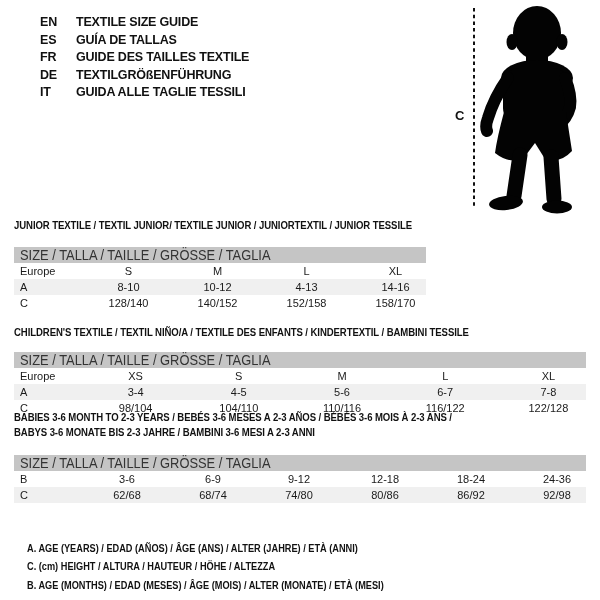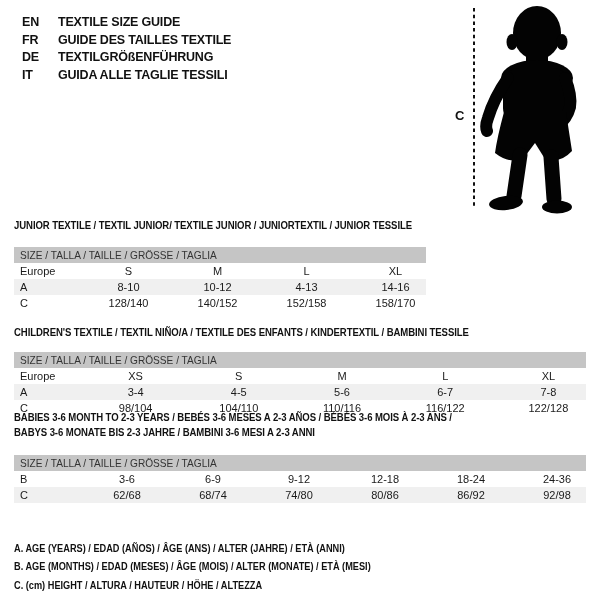--- a/index.html
+++ b/index.html
@@ -4,61 +4,65 @@
 <style>
   html,body{margin:0;padding:0;background:#fff;}
   #page{
     position:relative;width:600px;height:600px;background:#ffffff;overflow:hidden;
     font-family:"Liberation Sans",sans-serif;color:#111;
   }
   
   .cond{display:inline-block;transform:scaleX(0.87);transform-origin:0 50%;white-space:nowrap;}
 
   
-  .langs{position:absolute;left:22px;top:14px;}
+  .langs{position:absolute;left:40px;top:14px;}
   .lang-row{display:flex;line-height:17.5px;font-weight:bold;font-size:12.5px;letter-spacing:-0.2px;}
   .lang-code{width:36px;}
 
   
   .figure{position:absolute;left:450px;top:0;}
 
   
   .tsec{position:absolute;left:14px;}
   .sec1{top:218px;width:412px;}
   .sec2{top:325px;width:572px;}
   .sec3{top:410px;width:572px;}
   .ttitle{font-weight:bold;font-size:11px;letter-spacing:-0.1px;}
   .ttitle div{line-height:14.5px;}
   .sec1 .ttitle{height:29px;}
   .sec2 .ttitle{height:27px;}
   .sec3 .ttitle{height:45px;}
   .tbl{width:100%;}
-  .thead{height:16px;line-height:16px;background:#c5c5c5;color:#333;font-size:11px;padding-left:6px;box-sizing:border-box;}
+  .thead{height:16px;line-height:16px;background:#c5c5c5;color:#333;font-size:14px;padding-left:6px;box-sizing:border-box;}
   .thead .cond{transform:scaleX(0.92);}
   .trow{display:grid;height:16px;line-height:16px;font-size:11px;color:#1a1a1a;gap:28px;}
   .tbl > .trow:nth-child(3){background:#f0f0f0;}
   .tlabel{padding-left:6px;text-align:left;}
   .tcell{text-align:center;}
 
   
-  .legend{position:absolute;left:14px;top:539px;}
+  .legend{position:absolute;left:27px;top:539px;}
   .legend-line{height:18.3px;line-height:18.3px;font-weight:bold;font-size:11.5px;}
   .legend .cond{transform:scaleX(0.8);}
 </style>
 </head>
 <body>
 
 <div id="page">
 
   <div class="langs">
     <div class="lang-row">
       <span class="lang-code">EN</span>
       <span class="lang-label">TEXTILE SIZE GUIDE</span>
     </div>
 
+    <div class="lang-row">
+      <span class="lang-code">ES</span>
+      <span class="lang-label">GUÍA DE TALLAS</span>
+    </div>
 
     <div class="lang-row">
       <span class="lang-code">FR</span>
       <span class="lang-label">GUIDE DES TAILLES TEXTILE</span>
     </div>
 
     <div class="lang-row">
       <span class="lang-code">DE</span>
       <span class="lang-label">TEXTILGRÖßENFÜHRUNG</span>
     </div>
@@ -88,25 +92,25 @@
       <ellipse cx="107" cy="207" rx="15" ry="6.5"></ellipse>
     </g>
   </svg>
 
   <div class="legend">
     <div class="legend-line">
       <span class="cond">A. AGE (YEARS) / EDAD (AÑOS) / ÂGE (ANS) / ALTER (JAHRE) / ETÀ (ANNI)</span>
     </div>
 
     <div class="legend-line">
+      <span class="cond">C. (cm) HEIGHT / ALTURA / HAUTEUR / HÖHE / ALTEZZA</span>
+    </div>
+
+    <div class="legend-line">
       <span class="cond">B. AGE (MONTHS) / EDAD (MESES) / ÂGE (MOIS) / ALTER (MONATE) / ETÀ (MESI)</span>
-    </div>
-
-    <div class="legend-line">
-      <span class="cond">C. (cm) HEIGHT / ALTURA / HAUTEUR / HÖHE / ALTEZZA</span>
     </div>
   </div>
 
     <section class="tsec sec1">
       <div class="ttitle">
         <div><span class="cond">JUNIOR TEXTILE / TEXTIL JUNIOR/ TEXTILE JUNIOR / JUNIORTEXTIL / JUNIOR TESSILE</span></div>
       </div>
       <div class="tbl">
         <div class="thead">
           <span class="cond">SIZE / TALLA / TAILLE / GRÖSSE / TAGLIA</span>

